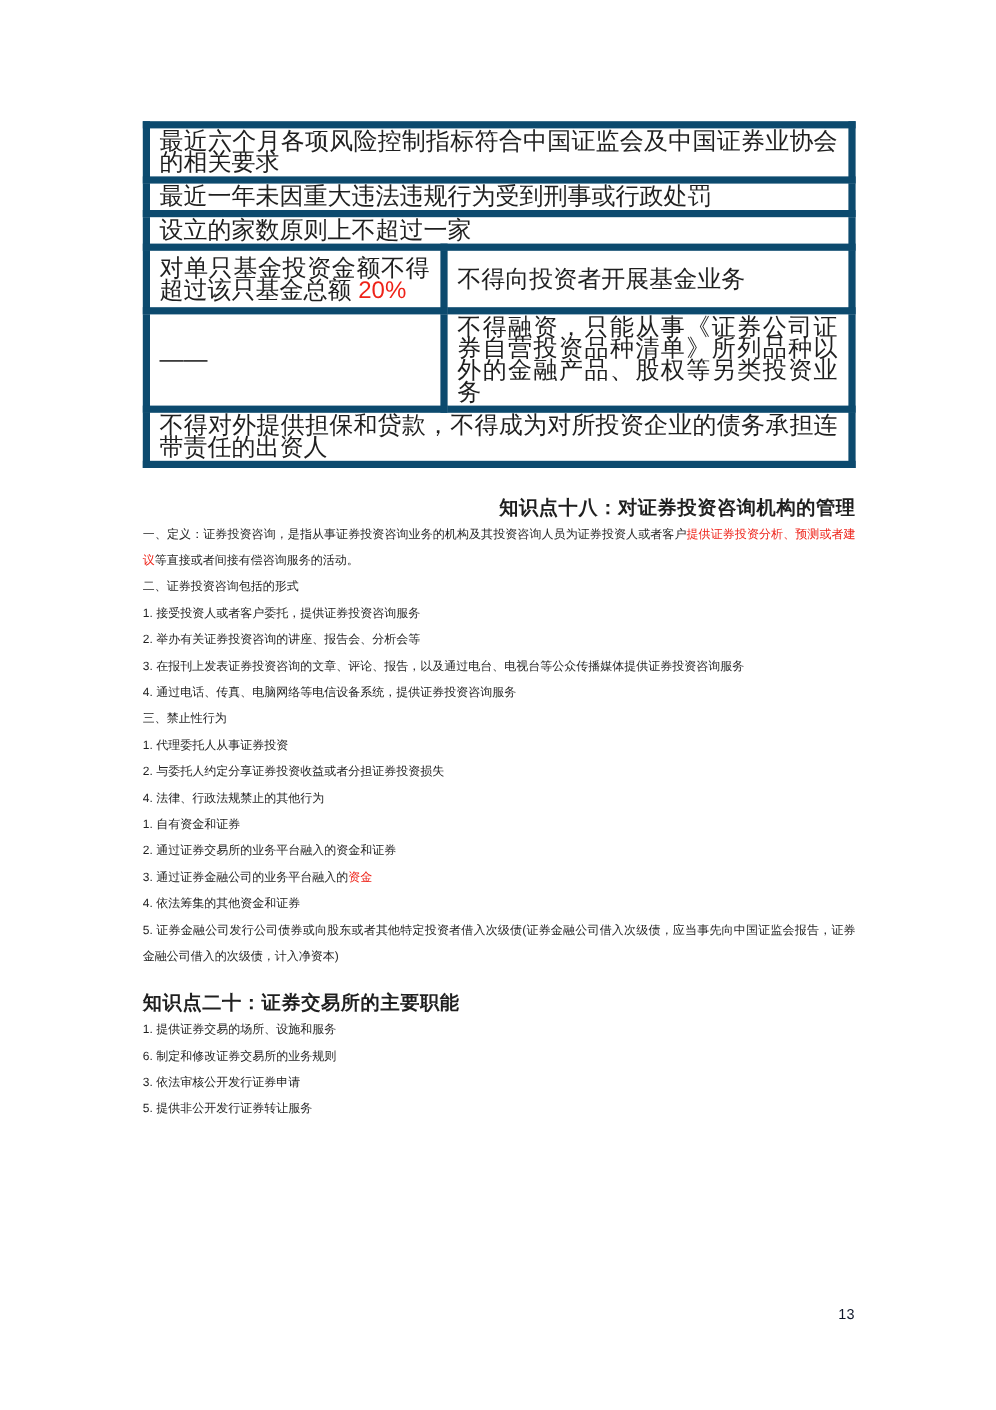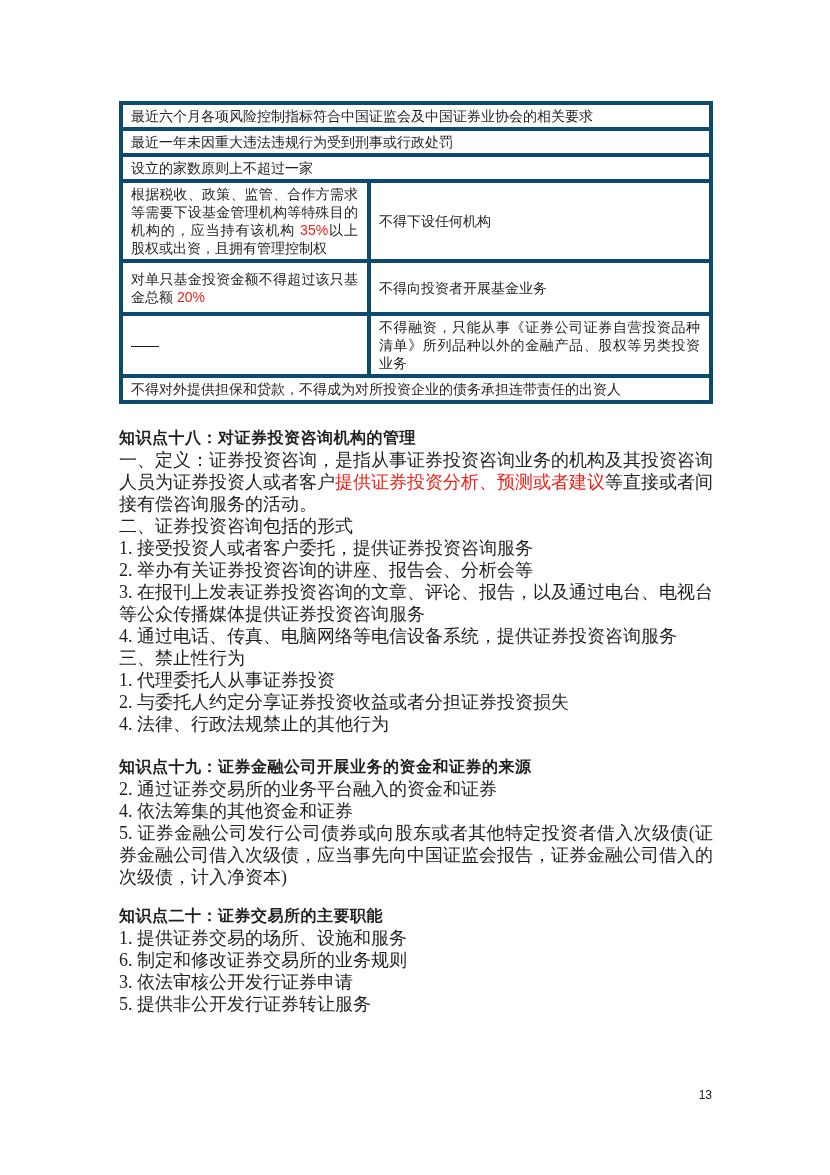--- a/index.html
+++ b/index.html
@@ -10,49 +10,48 @@
     color: #1f1f1f;
     position: relative;
     overflow: hidden;
   }
   .page { position: relative; width: 830px; height: 1175px; background: #fff; }
   .content { position: absolute; left: 119px; top: 101px; width: 594px; }
 
   table.req { width: 100%; border-collapse: collapse; table-layout: fixed; }
   table.req col.c1 { width: 248px; }
   table.req td {
-    border: 4px solid #0c4a6e;
-    font-size: 14px;
+    border: 6px solid #0c4a6e;
+    font-size: 20px;
     line-height: 18px;
     padding: 2px 9px 2px 8px;
     vertical-align: middle;
     text-align: justify;
   }
   tr.h23 td { height: 23px; }
   tr.h78 td { height: 78px; }
   tr.h53 td { height: 53px; }
   tr.h44 td { height: 44px; }
 
   .red { color: #ee2218; }
 
   .heading {
     font-size: 16px;
     font-weight: bold;
     line-height: 22px;
     letter-spacing: 0.5px;
   }
-  .h18 { margin-top: 23px; }
+  .h18 { margin-top: 23px; text-align: right; }
   .h19 { margin-top: 21px; }
   .h20 { margin-top: 17px; }
 
   p.line {
-    font-size: 18px;
+    font-size: 10px;
     line-height: 22px;
     text-align: justify;
-    font-family: Liberation Serif, serif;
   }
   p.indent { padding-left: 29px; }
 
   .page-number {
     position: absolute;
     top: 1088px;
     right: 118px;
     font-size: 12px;
     color: #0f172a;
   }
@@ -71,24 +70,20 @@
       <tbody>
         <tr class="h23">
           <td colspan="2">最近六个月各项风险控制指标符合中国证监会及中国证券业协会的相关要求</td>
         </tr>
         <tr class="h23">
           <td colspan="2">最近一年未因重大违法违规行为受到刑事或行政处罚</td>
         </tr>
         <tr class="h23">
           <td colspan="2">设立的家数原则上不超过一家</td>
         </tr>
-        <tr class="h78">
-          <td><span>根据税收、政策、监管、合作方需求等需要下设基金管理机构等特殊目的机构的，应当持有该机构 </span><span class="red">35%</span><span>以上股权或出资，且拥有管理控制权</span></td>
-          <td>不得下设任何机构</td>
-        </tr>
         <tr class="h53">
           <td><span>对单只基金投资金额不得超过该只基金总额 </span><span class="red">20%</span></td>
           <td>不得向投资者开展基金业务</td>
         </tr>
         <tr class="h44">
           <td>——</td>
           <td>不得融资，只能从事《证券公司证券自营投资品种清单》所列品种以外的金融产品、股权等另类投资业务</td>
         </tr>
         <tr class="h23">
           <td colspan="2">不得对外提供担保和贷款，不得成为对所投资企业的债务承担连带责任的出资人</td>
@@ -101,22 +96,23 @@
     <p class="line">二、证券投资咨询包括的形式</p>
     <p class="line">1. 接受投资人或者客户委托，提供证券投资咨询服务</p>
     <p class="line">2. 举办有关证券投资咨询的讲座、报告会、分析会等</p>
     <p class="line">3. 在报刊上发表证券投资咨询的文章、评论、报告，以及通过电台、电视台等公众传播媒体提供证券投资咨询服务</p>
     <p class="line">4. 通过电话、传真、电脑网络等电信设备系统，提供证券投资咨询服务</p>
     <p class="line">三、禁止性行为</p>
     <p class="line">1. 代理委托人从事证券投资</p>
     <p class="line">2. 与委托人约定分享证券投资收益或者分担证券投资损失</p>
     <p class="line">4. 法律、行政法规禁止的其他行为</p>
 
-    <h2 class="heading h19">知识点十九：证券金融公司开展业务的资金和证券的来源</h2>
+    <p class="line"><span>1. 自有资金和证券</span><span class="red"></span></p>
     <p class="line"><span>2. 通过证券交易所的业务平台融入的资金和证券</span><span class="red"></span></p>
+    <p class="line"><span>3. 通过证券金融公司的业务平台融入的</span><span class="red">资金</span></p>
     <p class="line"><span>4. 依法筹集的其他资金和证券</span><span class="red"></span></p>
     <p class="line"><span>5. 证券金融公司发行公司债券或向股东或者其他特定投资者借入次级债(证券金融公司借入次级债，应当事先向中国证监会报告，证券金融公司借入的次级债，计入净资本)</span><span class="red"></span></p>
 
     <h2 class="heading h20">知识点二十：证券交易所的主要职能</h2>
     <p class="line">1. 提供证券交易的场所、设施和服务</p>
     <p class="line">6. 制定和修改证券交易所的业务规则</p>
     <p class="line">3. 依法审核公开发行证券申请</p>
     <p class="line">5. 提供非公开发行证券转让服务</p>
 
   </div>

